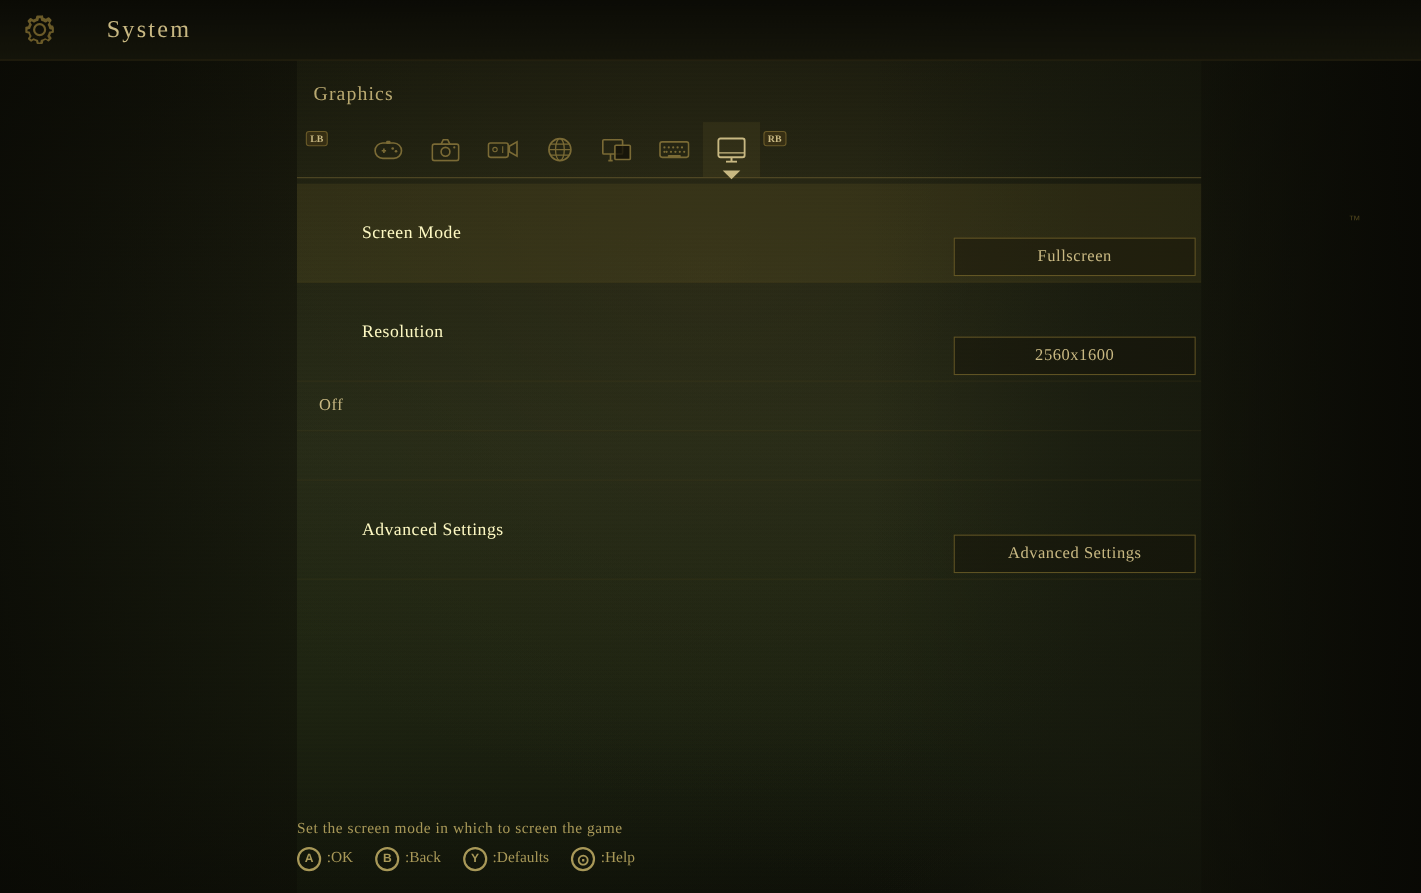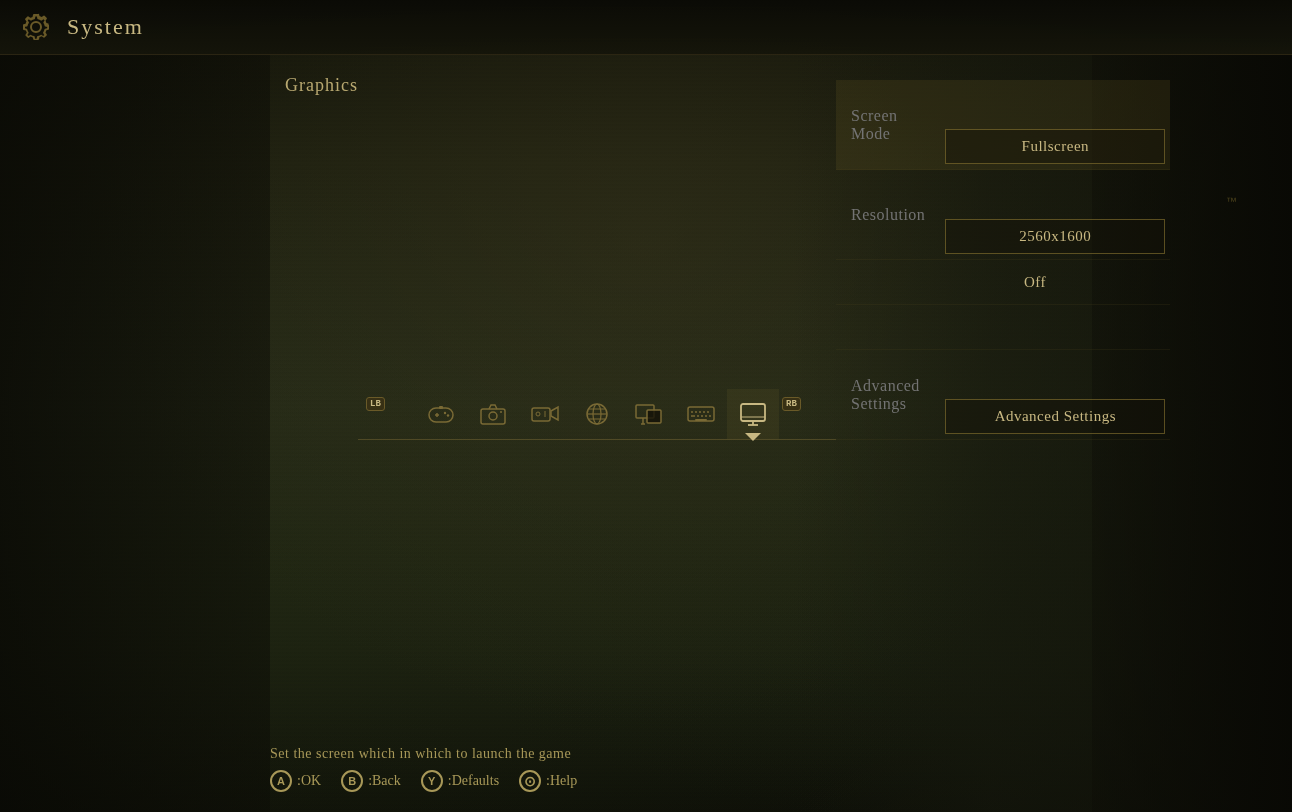--- a/index.html
+++ b/index.html
@@ -55,20 +55,21 @@
     
     .header {
       position: relative;
       z-index: 10;
       display: flex;
       align-items: center;
       height: 55px;
       background: linear-gradient(180deg, rgba(10,10,5,0.95) 0%, rgba(20,20,10,0.9) 100%);
       border-bottom: 1px solid rgba(120,100,50,0.3);
       padding: 0 15px;
+      gap: 30px;
     }
 
     .header-icon {
       width: 42px;
       height: 42px;
       margin-right: 10px;
       display: flex;
       align-items: center;
       justify-content: center;
       color: #8a7a40;
@@ -85,21 +86,21 @@
       color: #c8b882;
       letter-spacing: 2px;
       font-weight: normal;
     }
 
     
     .content {
       position: relative;
       z-index: 10;
       display: flex;
-      flex-direction: row;
+      flex-direction: column;
       padding: 20px 0;
       margin-left: 270px;
       margin-right: 200px;
     }
 
     
     .section-title {
       font-size: 18px;
       color: #b8a870;
       letter-spacing: 1px;
@@ -151,21 +152,21 @@
     .tab-badge {
       position: absolute;
       left: 3px;
       top: 8px;
       background: rgba(60,50,20,0.8);
       border: 1px solid #6a5a28;
       border-radius: 3px;
       font-size: 9px;
       color: #c8b882;
       padding: 1px 3px;
-      font-family: Liberation Mono, monospace;
+      font-family: Liberation Serif, serif;
       font-weight: bold;
       letter-spacing: 0;
     }
 
     
     .settings-list {
       margin-top: 5px;
     }
 
     .setting-row {
@@ -176,22 +177,23 @@
     }
 
     .setting-row.highlighted {
       background: rgba(140, 120, 50, 0.15);
     }
 
     .setting-label {
       flex: 1;
       padding: 10px 15px;
       font-size: 16px;
-      color: #737373;
+      color: #fef9c3;
       letter-spacing: 0.5px;
+      margin-left: 44px;
     }
 
     .setting-value {
       width: 230px;
       display: flex;
       align-items: center;
       justify-content: center;
       padding: 5px;
     }
 
@@ -207,21 +209,21 @@
       letter-spacing: 0.5px;
       margin-top: 44px;
     }
 
     .setting-value-text {
       font-size: 15px;
       color: #c8b882;
       letter-spacing: 0.5px;
       padding: 8px 15px;
       width: 230px;
-      text-align: right;
+      text-align: left;
     }
 
     
     .bottom-area {
       position: absolute;
       bottom: 20px;
       left: 270px;
       right: 0;
       z-index: 10;
     }
@@ -444,21 +446,21 @@
       <div class="setting-value">
         <div class="setting-value-box">Advanced Settings</div>
       </div>
     </div>
   </div>
 </div>
 
 <div class="tm-mark">™</div>
 
 <div class="bottom-area">
-  <div class="hint-text">Set the screen which in which to launch the game</div>
+  <div class="hint-text">Set the screen mode in which to screen the game</div>
   <div class="controls-bar">
 
     <div class="control-item">
       <div class="control-btn btn-a">A</div>
       <span>:OK</span>
     </div>
 
     <div class="control-item">
       <div class="control-btn btn-b">B</div>
       <span>:Back</span>

